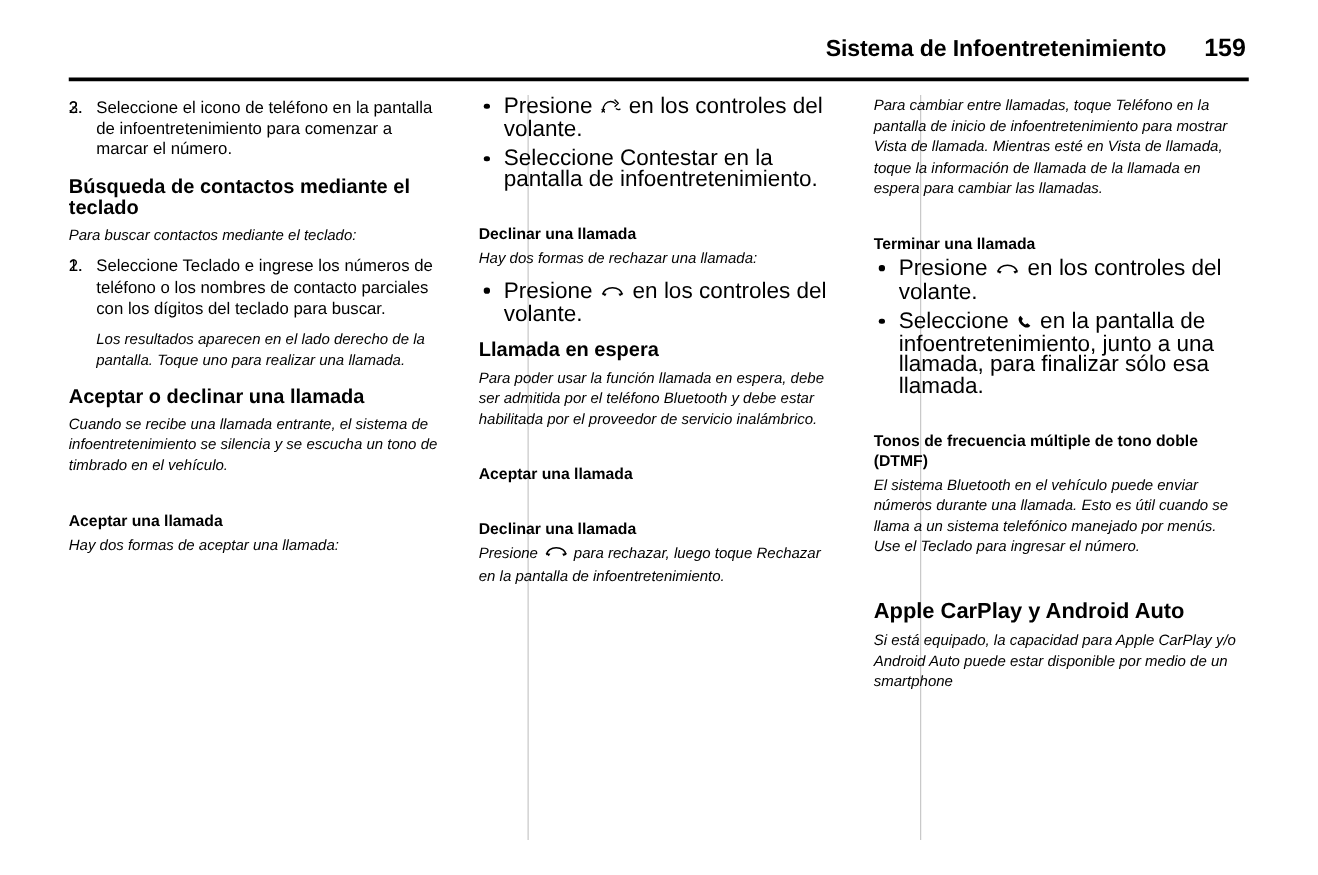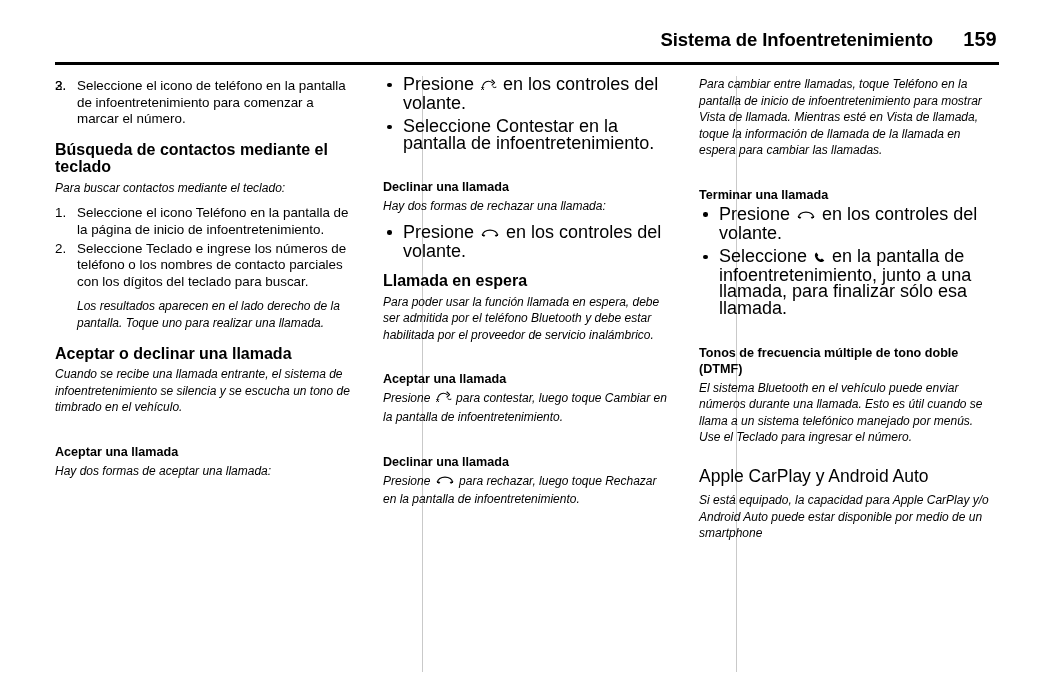--- a/index.html
+++ b/index.html
@@ -98,23 +98,23 @@
   }
   .h-small {
     font-size: 12.6px;
     font-weight: bold;
     line-height: 16px;
     margin-top: 28px;
     margin-bottom: 3px;
   }
   .h-big {
     font-size: 17.5px;
-    font-weight: normal;
+    font-weight: bold;
     line-height: 21px;
-    margin-top: 20px;
+    margin-top: 32px;
     margin-bottom: 5px;
   }
   
   ol.num {
     list-style: none;
     margin: 0 0 8px 0;
     padding: 0;
   }
   ol.num > li {
     position: relative;
@@ -189,21 +189,20 @@
           <span>Seleccione el icono de teléfono en la pantalla de infoentretenimiento para comenzar a marcar el número.</span>
         </li>
       </ol>
 
       <h3 class="h-sub">Búsqueda de contactos mediante el teclado</h3>
       <p class="body">Para buscar contactos mediante el teclado:</p>
 
       <ol class="num">
         <li>
           <span class="marker">1.</span>
-          <span>Seleccione el icono Teléfono en la pantalla de la página de inicio de infoentretenimiento.</span>
         </li>
         <li>
           <span class="marker">2.</span>
           <span>Seleccione Teclado e ingrese los números de teléfono o los nombres de contacto parciales con los dígitos del teclado para buscar.</span>
         </li>
       </ol>
 
       <p class="body indent-para">Los resultados aparecen en el lado derecho de la pantalla. Toque uno para realizar una llamada.</p>
 
       <h3 class="h-sub">Aceptar o declinar una llamada</h3>
@@ -247,32 +246,20 @@
             </svg>
           </span>
           <span>en los controles del volante.</span>
         </li>
       </ul>
 
       <h3 class="h-sub">Llamada en espera</h3>
       <p class="body">Para poder usar la función llamada en espera, debe ser admitida por el teléfono Bluetooth y debe estar habilitada por el proveedor de servicio inalámbrico.</p>
 
       <h4 class="h-small">Aceptar una llamada</h4>
-      <p class="body">
-        <span>Presione</span>
-        <span class="icon-inline">
-          <svg width="17" height="13" viewBox="0 0 17 13">
-            <path d="M2.5 9.2 C2.5 5.0 5.2 2.2 8.4 2.2 C10.0 2.2 11.3 2.8 12.2 3.7" fill="none" stroke="#000" stroke-width="1.1" stroke-linecap="round"></path>
-            <path d="M1.6 8.6 L3.6 10.6 M1.6 10.6 L3.6 8.6" stroke="#000" stroke-width="1" stroke-linecap="round"></path>
-            <path d="M12.0 1.0 L14.6 3.6 L12.0 6.2" fill="none" stroke="#000" stroke-width="1.1" stroke-linecap="round" stroke-linejoin="round"></path>
-            <path d="M13.0 8.0 q1.6 1.2 3.0 0.3" fill="none" stroke="#000" stroke-width="1" stroke-linecap="round"></path>
-          </svg>
-        </span>
-        <span>para contestar, luego toque Cambiar en la pantalla de infoentretenimiento.</span>
-      </p>
 
       <h4 class="h-small">Declinar una llamada</h4>
       <p class="body">
         <span>Presione</span>
         <span class="icon-inline">
           <svg width="20" height="12" viewBox="0 0 20 12">
             <path d="M2.5 7.5 C2.5 4.2 6.0 2.2 10.0 2.2 C14.0 2.2 17.5 4.2 17.5 7.5" fill="none" stroke="#000" stroke-width="1.2" stroke-linecap="round"></path>
             <path d="M1.3 6.3 L4.0 9.0 L5.3 7.0 Z" fill="#000"></path>
             <path d="M18.7 6.3 L16.0 9.0 L14.7 7.0 Z" fill="#000"></path>
           </svg>

